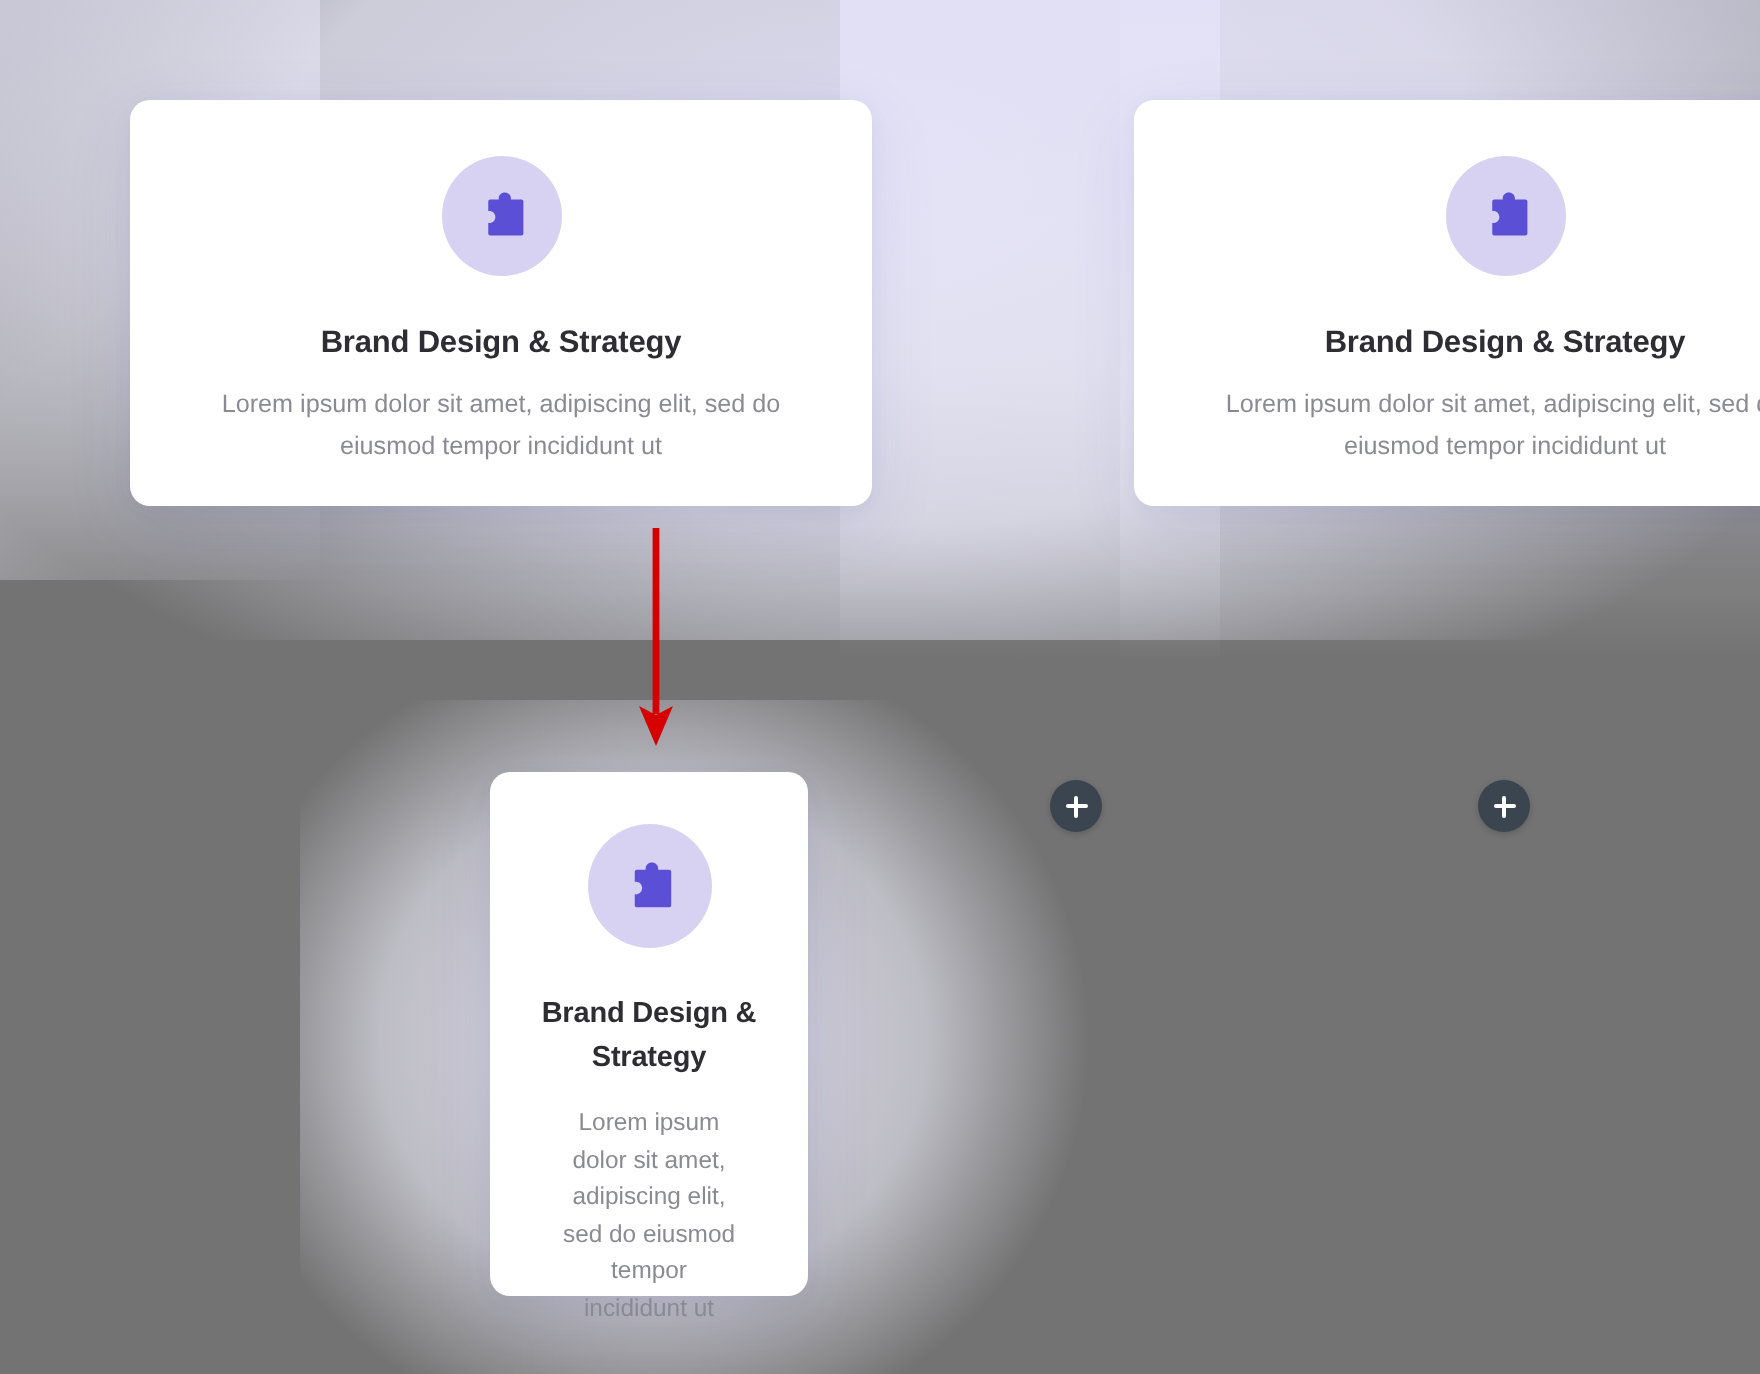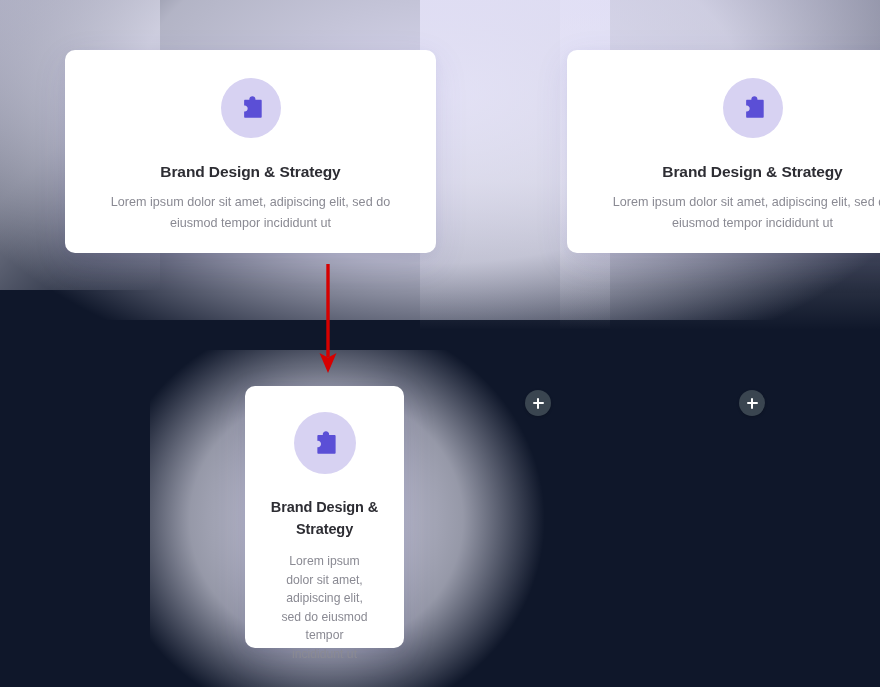--- a/index.html
+++ b/index.html
@@ -16,21 +16,21 @@
     position: relative;
   }
 
   
   #canvas {
     position: absolute;
     inset: 0;
     width: 880px;
     height: 687px;
     overflow: hidden;
-    background: #0f172a;
+    background: #737373;
   }
   
   .bg-wash-top {
     position: absolute;
     left: -40px;
     top: -60px;
     width: 960px;
     height: 380px;
     background: radial-gradient(ellipse 70% 100% at 50% 40%,
                 rgba(226,224,247,0.95) 0%,

